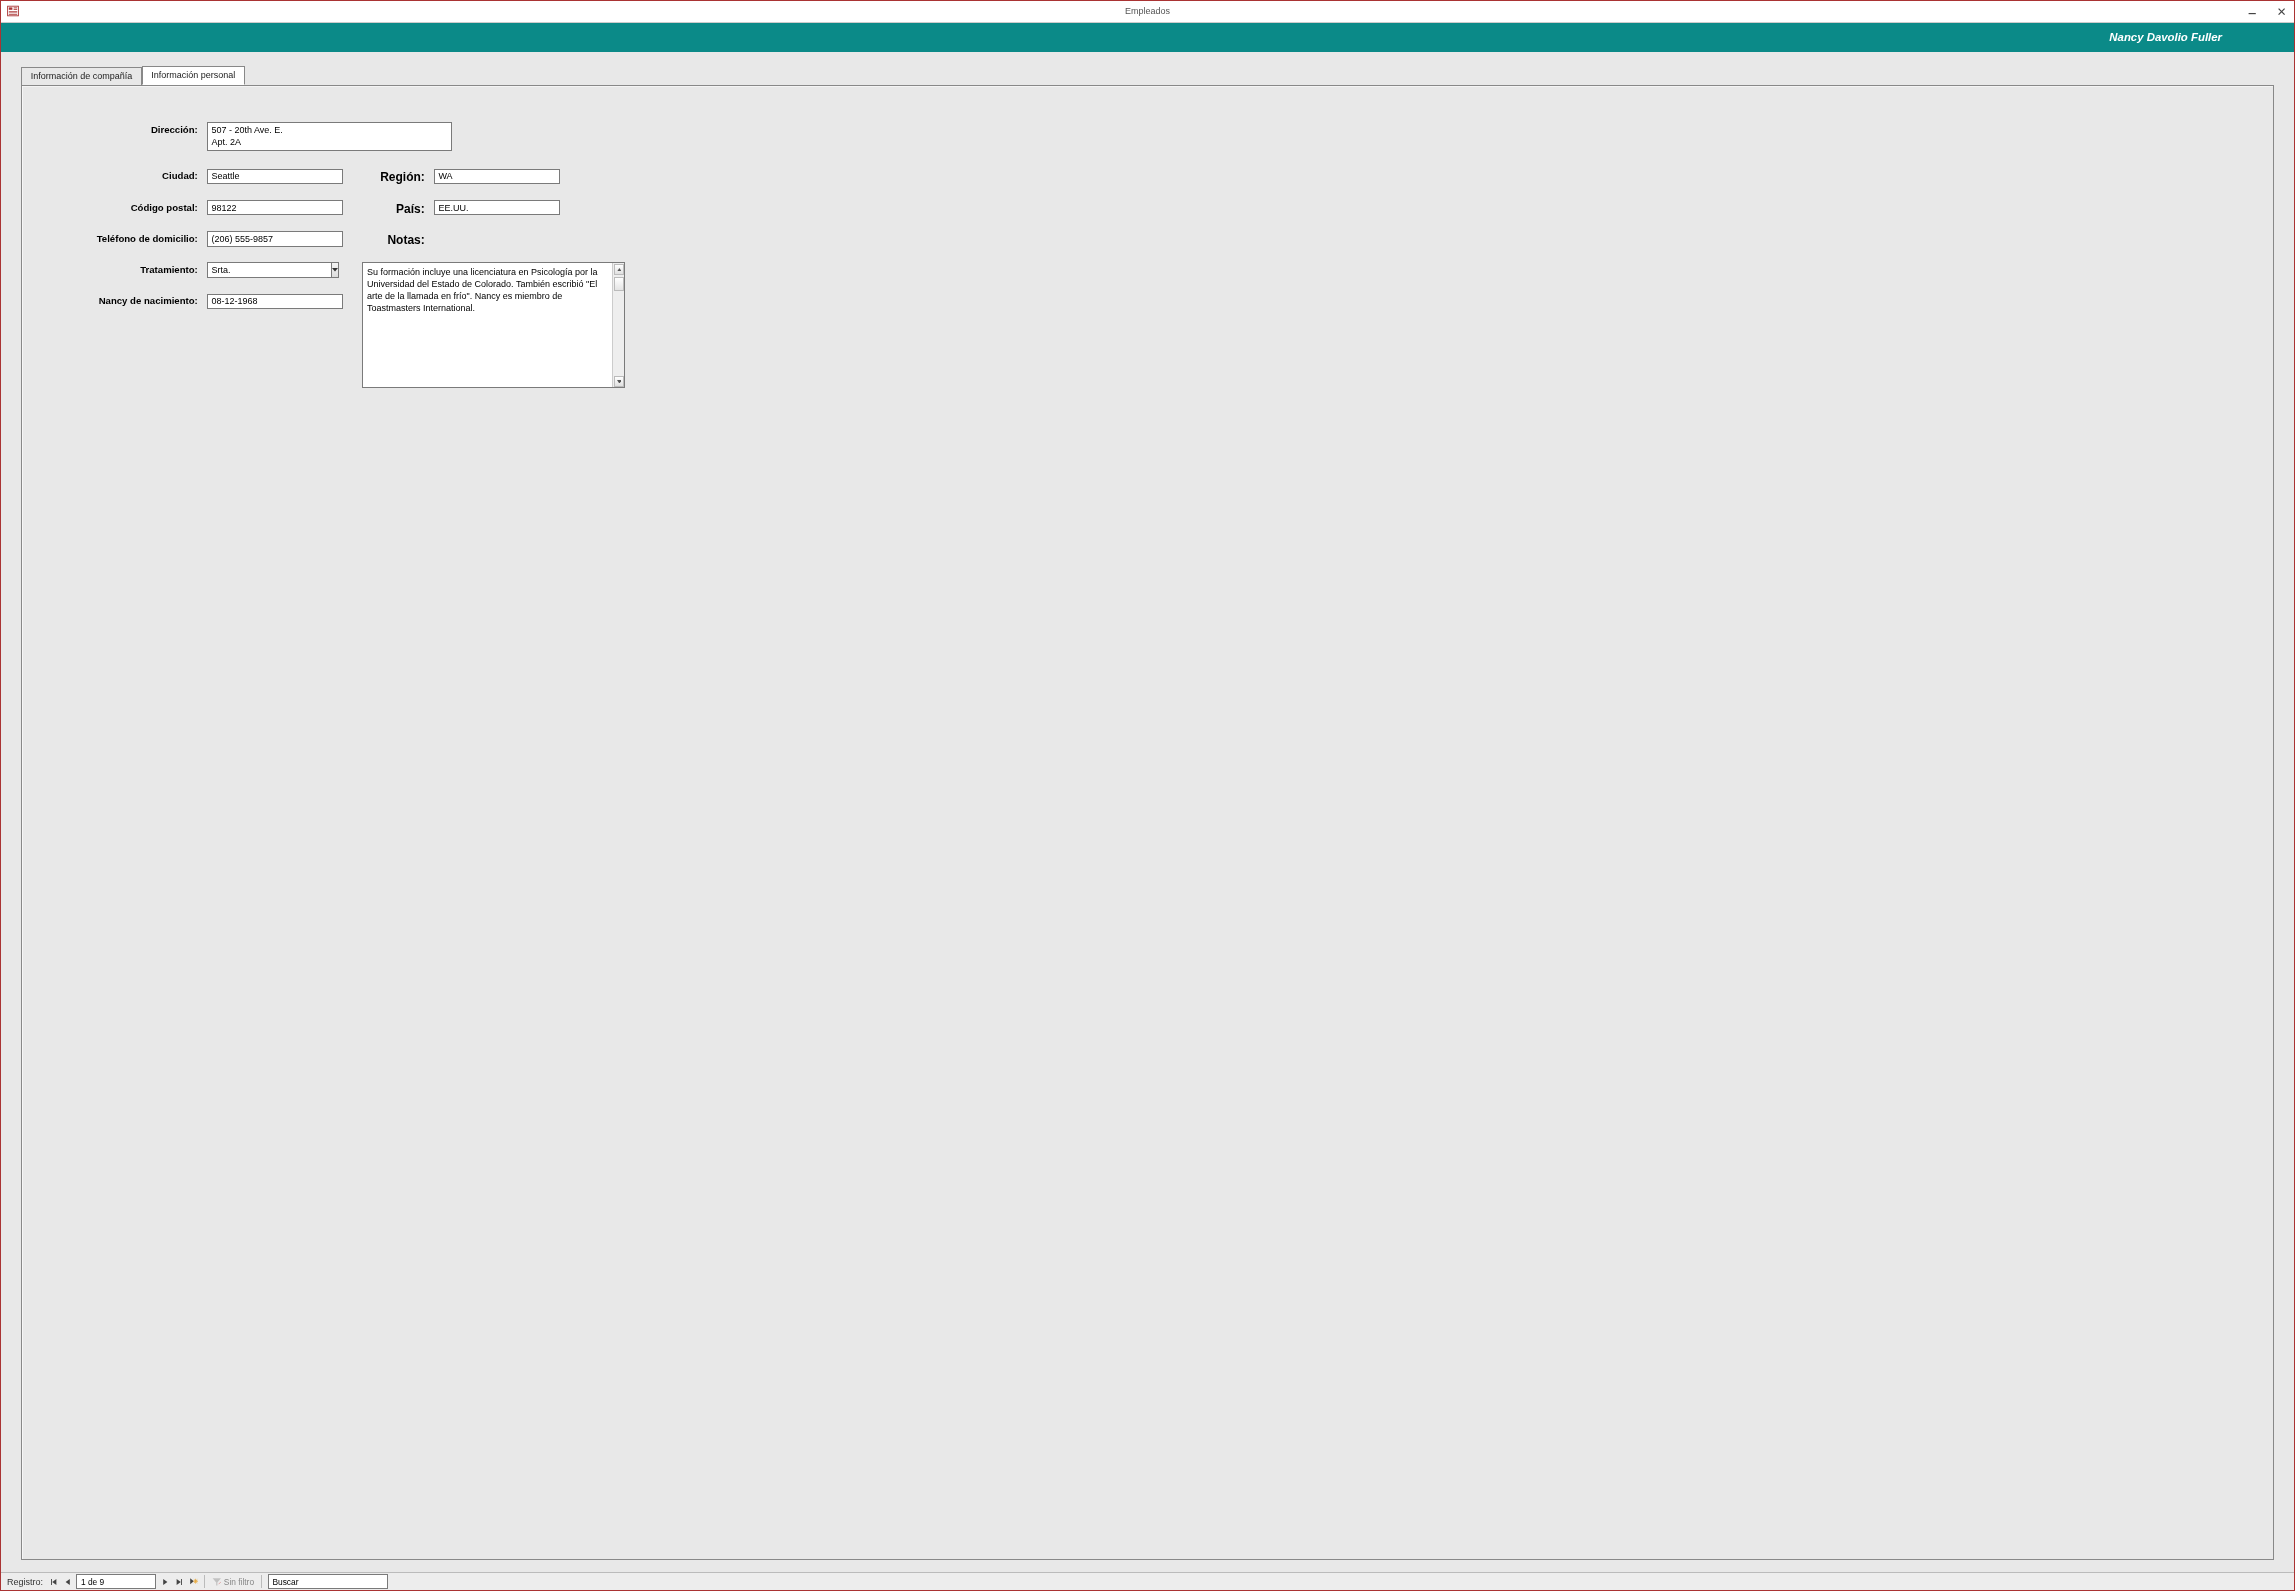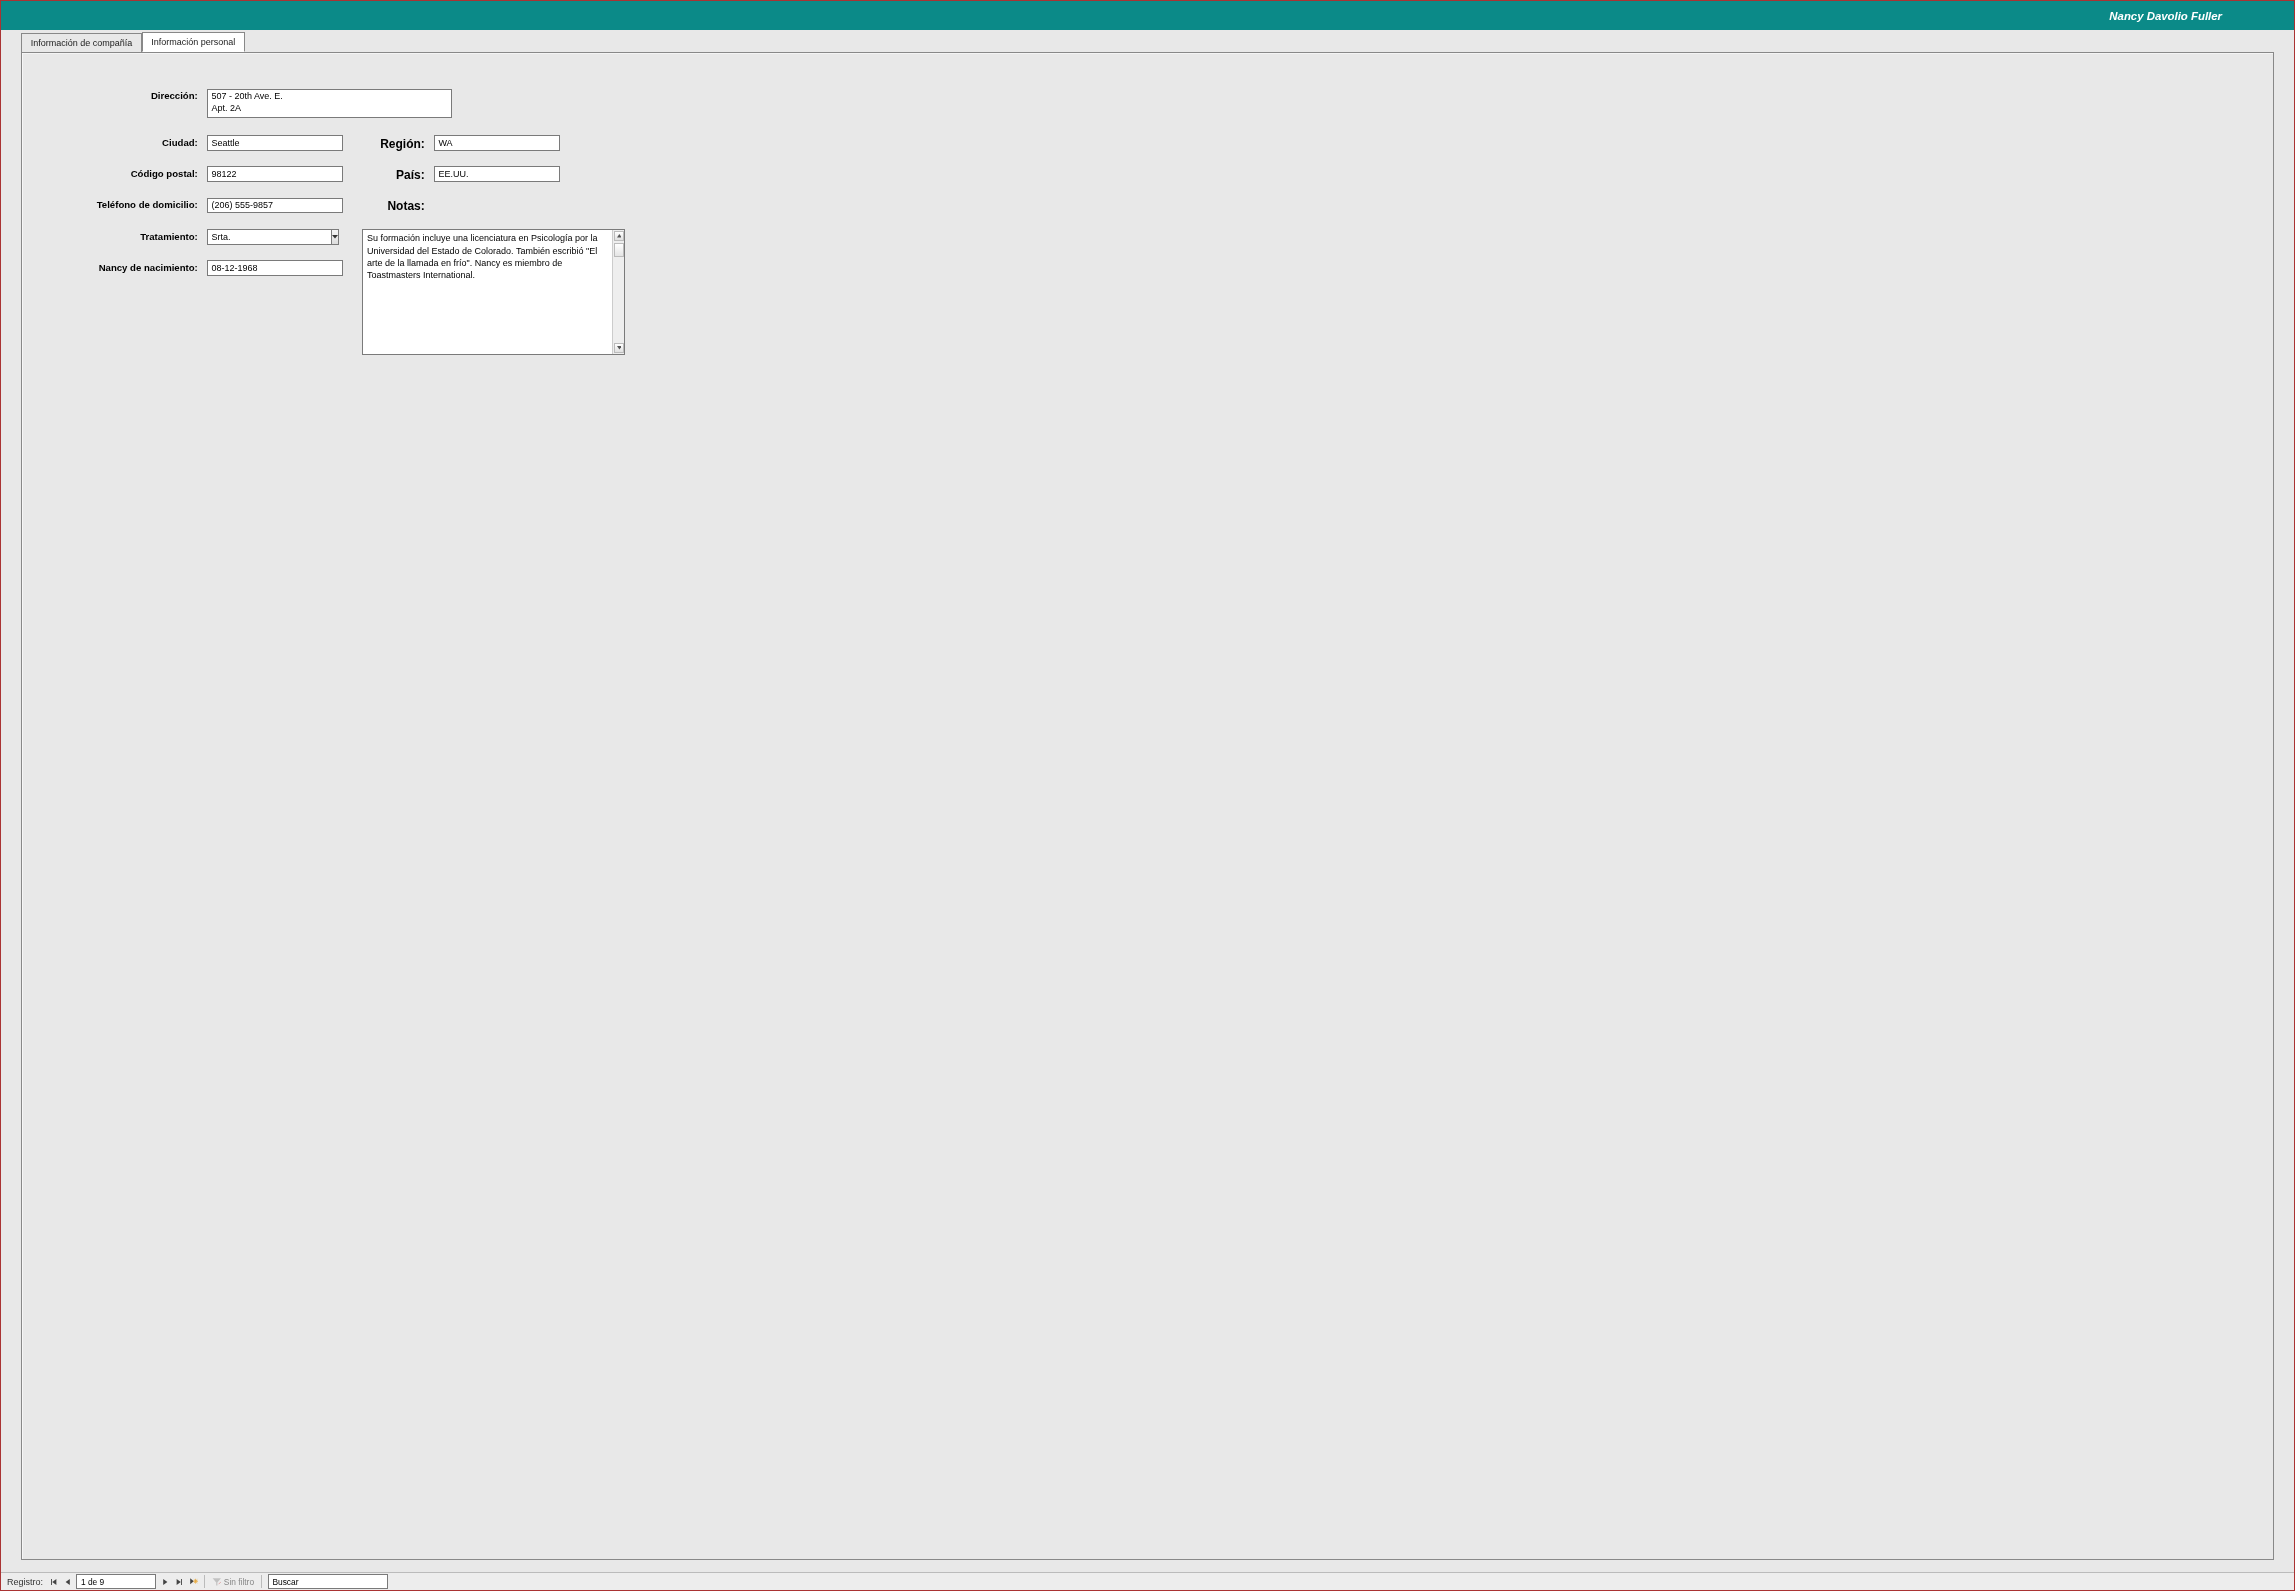--- a/index.html
+++ b/index.html
@@ -72,20 +72,21 @@
     background: #e8e8e8;
     padding: 2.4px 2.4px 0 2.4px;
     display: flex;
     flex-direction: column;
   }
   .tabs-row {
     display: flex;
     align-items: flex-end;
     gap: 0;
     margin-left: 18px;
+    margin-top: 12px;
   }
   .tab {
     padding: 3.6px 8.4px 3.6px 8.4px;
     font-size: 9px;
     border: 0.6px solid #888;
     border-bottom: none;
     background: #e8e8e8;
     position: relative;
     cursor: pointer;
     color: #222;
@@ -259,20 +260,46 @@
     margin: 0 2.4px;
   }
   .nav-new svg { width:8.4px; height:8.4px; }
   .nav-arrow svg { width:6px; height:6px; }
 </style>
 </head>
 <body>
 
 <div class="window">
 
+  <div class="titlebar">
+    <span class="app-icon">
+      <svg viewBox="0 0 20 20">
+        <rect x="1" y="2" width="18" height="16" fill="#fff" stroke="#a33" stroke-width="1.5"></rect>
+        <rect x="3" y="4" width="6" height="4" fill="#a33"></rect>
+        <rect x="11" y="4" width="6" height="1.5" fill="#a33"></rect>
+        <rect x="11" y="6.5" width="6" height="1.5" fill="#a33"></rect>
+        <rect x="3" y="10" width="14" height="1.2" fill="#a33"></rect>
+        <rect x="3" y="12.5" width="14" height="1.2" fill="#a33"></rect>
+        <rect x="3" y="15" width="14" height="1.2" fill="#a33"></rect>
+      </svg>
+    </span>
+    <span class="titlebar-title">Empleados</span>
+    <div class="win-btns">
+      <div class="win-btn">
+        <svg width="8.4" height="8.4" viewBox="0 0 14 14">
+            <rect x="1" y="10" width="12" height="2" fill="#444"></rect>
+          </svg>
+      </div>
+      <div class="win-btn close">
+        <svg width="7.2" height="7.2" viewBox="0 0 12 12">
+            <path d="M1 1 L11 11 M11 1 L1 11" stroke="#444" stroke-width="2"></path>
+          </svg>
+      </div>
+    </div>
+  </div>
 
   <div class="header-band">
     <span class="header-name">Nancy Davolio Fuller</span>
   </div>
 
   <div class="form-area">
     <div class="tabs-row">
       <div class="tab inactive">Información de compañía</div>
       <div class="tab active">Información personal</div>
     </div>

